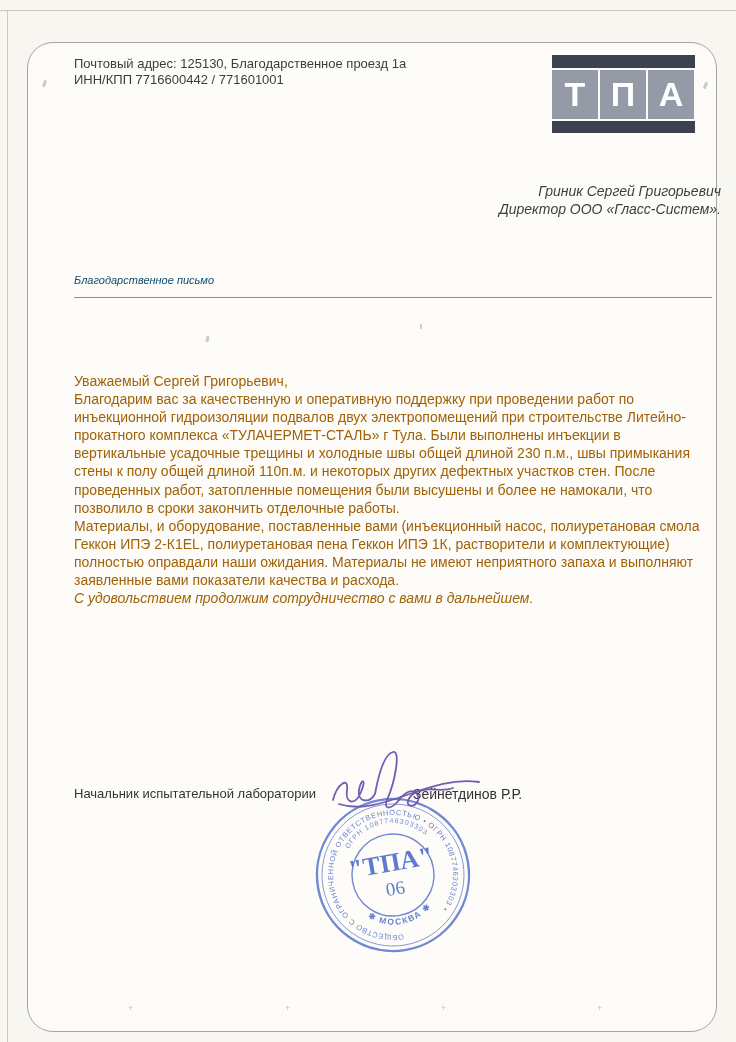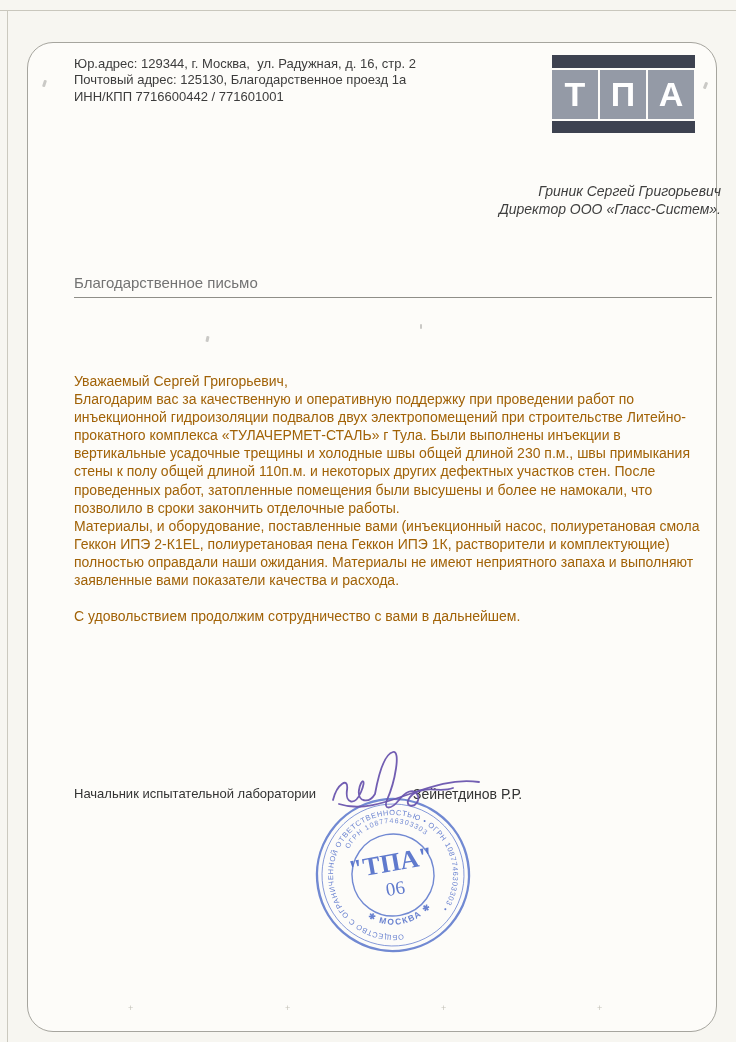--- a/index.html
+++ b/index.html
@@ -32,45 +32,44 @@
     width:46px;height:49px;background:#949aa6;
     display:flex;align-items:center;justify-content:center;
     color:#ffffff;font-weight:bold;font-size:34px;
     font-family:"Liberation Sans",sans-serif;
   }
   
   .recipient{left:379px;top:183px;width:342px;text-align:right;
     font-style:italic;font-size:14px;line-height:17.6px;color:#3e3e3e;}
   .recipient .date{white-space:pre;}
   
-  .title{left:74px;top:274px;font-size:15px;color:#737373;}
+  .title{left:74px;top:274px;font-size:11px;color:#0c4a6e;font-style:italic;}
   .title-rule{left:74px;top:297px;width:638px;height:1px;background:#8f8e88;}
   
   .body-text{left:74px;top:372px;width:641px;font-size:14px;line-height:18.1px;color:#a16207;}
   .body-text p{margin:0;}
-  .body-text p.gap{margin-top:18px;}
+  .body-text p.gap{font-style:italic;}
   
   .sign-position{left:74px;top:786px;font-size:13px;color:#333;}
   .sign-name{left:413px;top:786px;font-size:14px;color:#333;}
   .signature-svg{left:325px;top:746px;width:160px;height:78px;z-index:4;}
   .stamp-svg{left:307px;top:789px;width:172px;height:172px;z-index:3;transform:rotate(-10deg);opacity:.92;}
   
   .artifact{background:#8b8b87;opacity:.45;border-radius:1px;}
   .plusmark{color:#b9b7ad;font-size:9px;opacity:.8;}
 </style>
 </head>
 <body>
 
 <div class="abs edge-top"></div>
 <div class="abs edge-left"></div>
 
 <div class="abs frame"></div>
 
 <div class="abs letterhead">
-  <div class="lh-line">Юр.адрес: 129344, г. Москва,  ул. Радужная, д. 16, стр. 2</div>
   <div class="lh-line">Почтовый адрес: 125130, Благодарственное проезд 1а</div>
   <div class="lh-line">ИНН/КПП 7716600442 / 771601001</div>
 </div>
 
 <div class="abs logo">
   <div class="logo-bar"></div>
   <div class="logo-tiles">
     <div class="logo-tile">Т</div>
     <div class="logo-tile">П</div>
     <div class="logo-tile">А</div>

